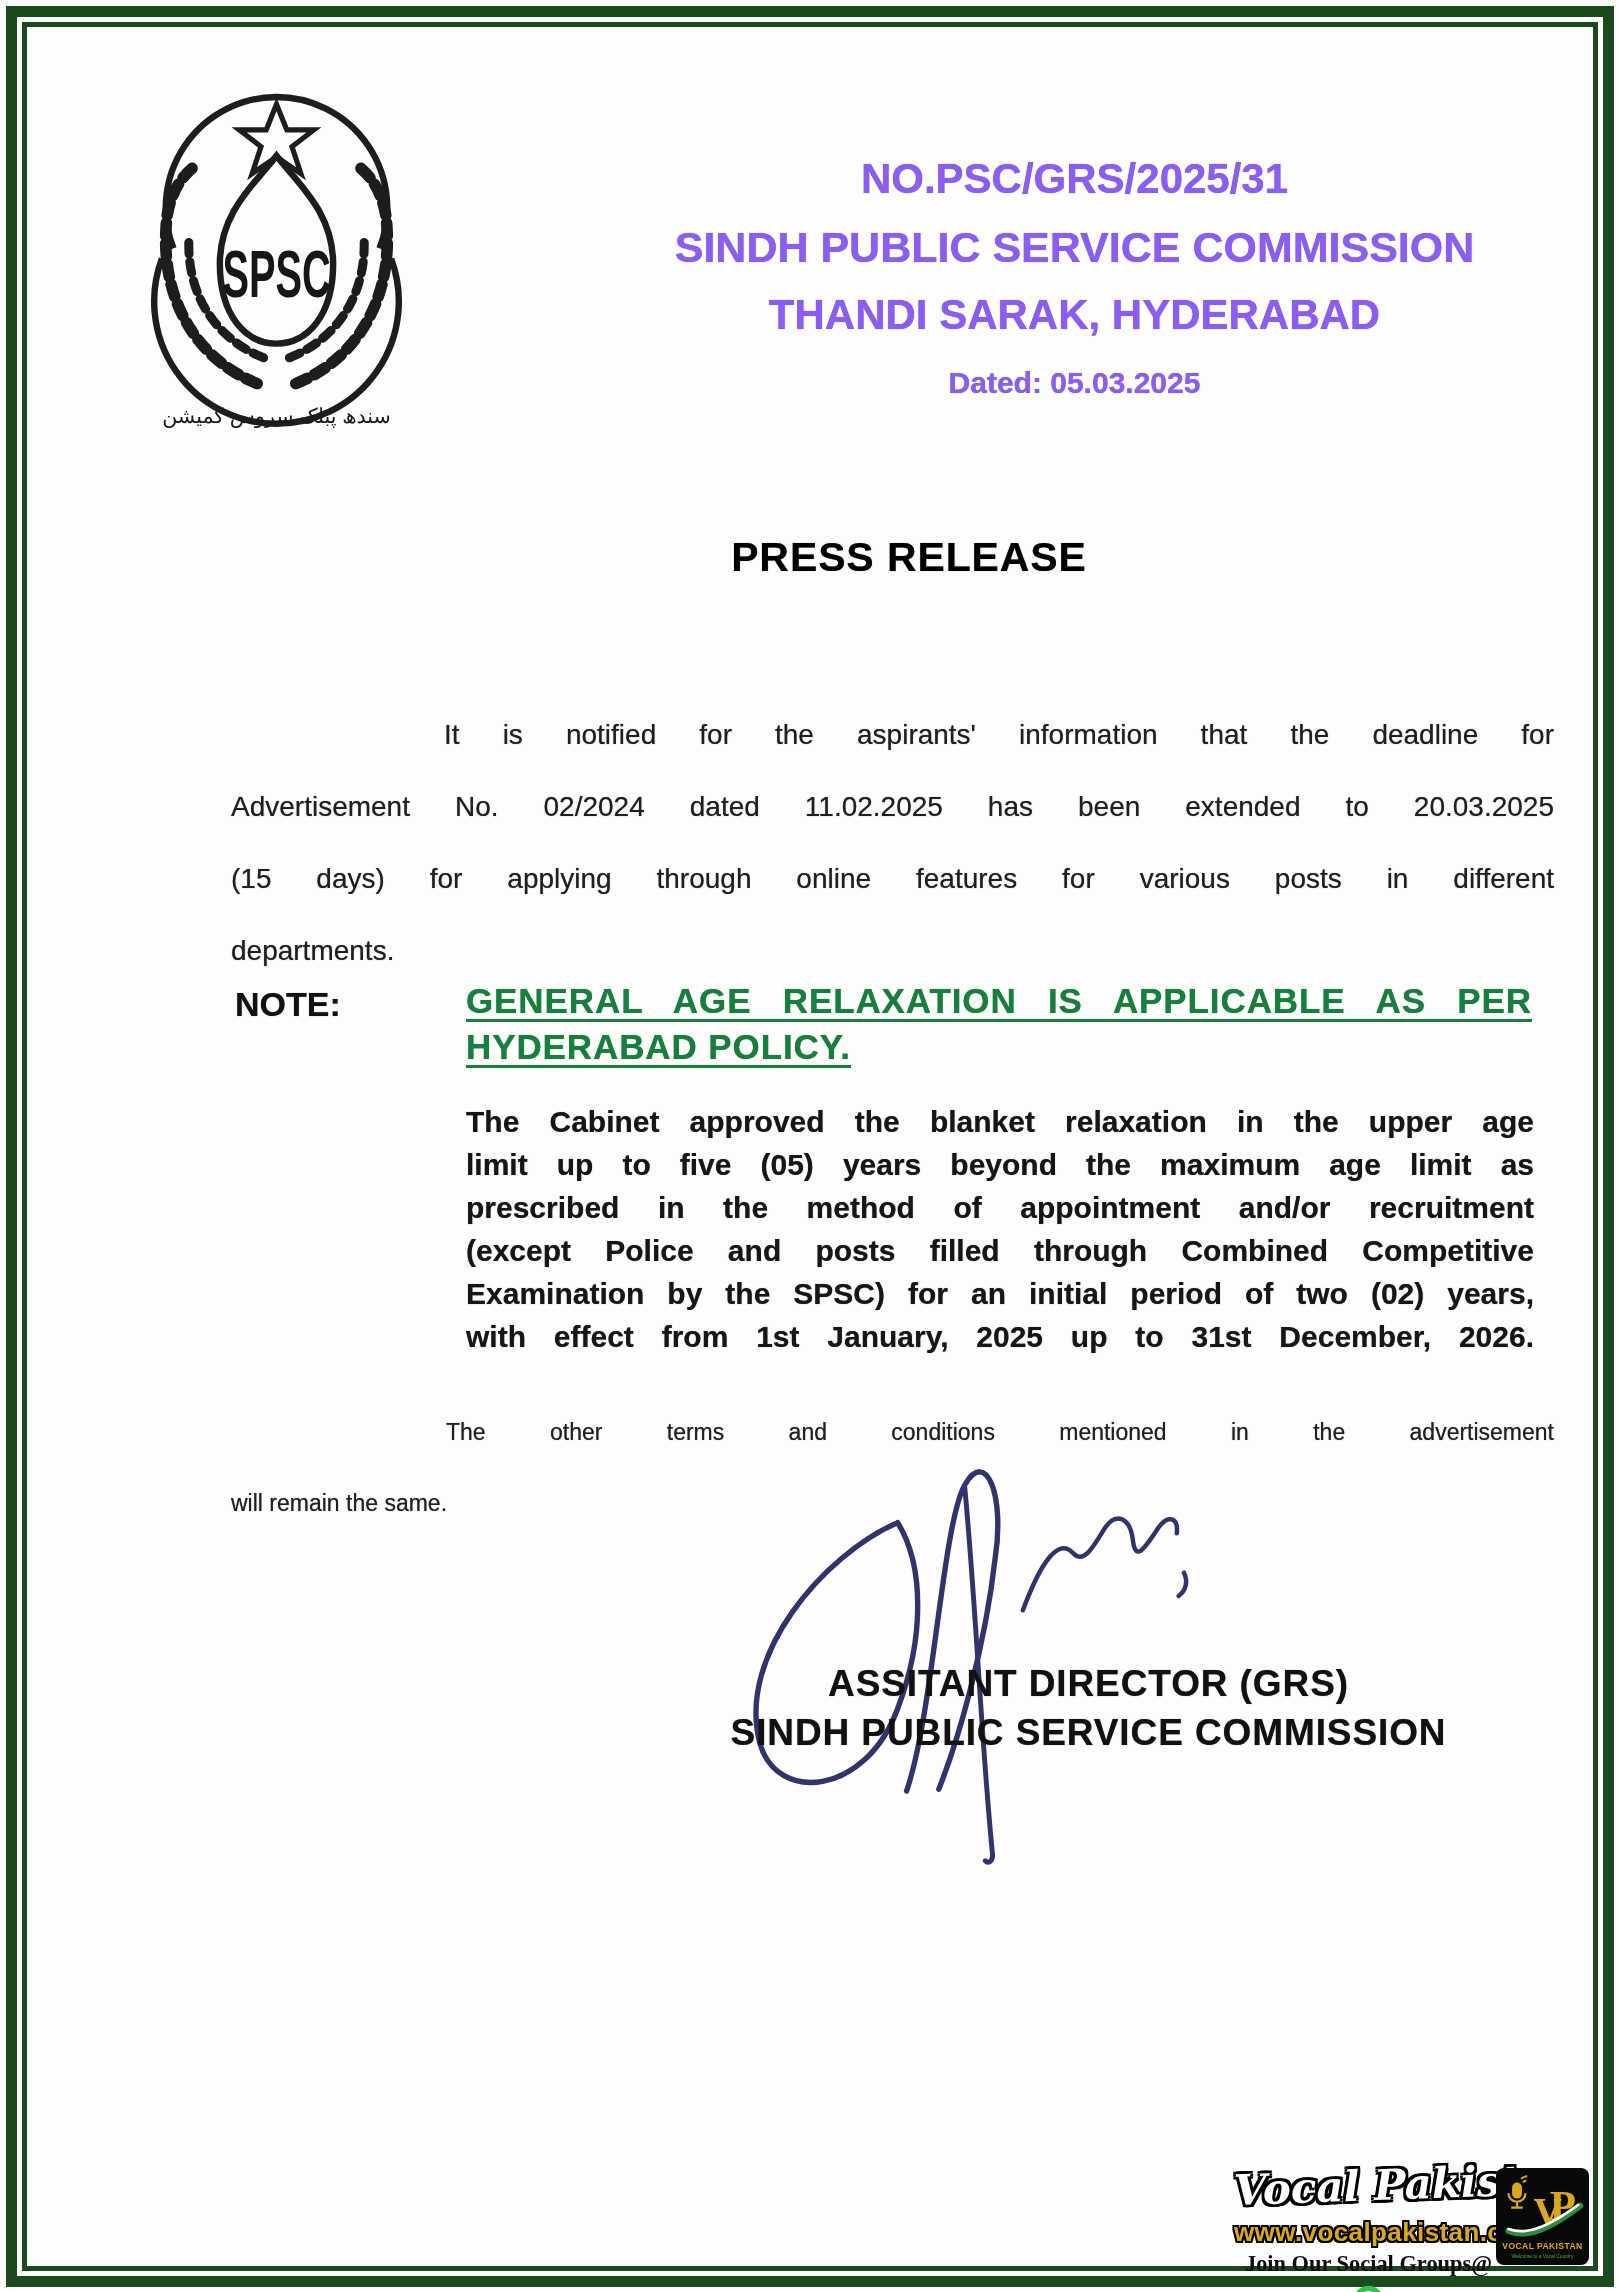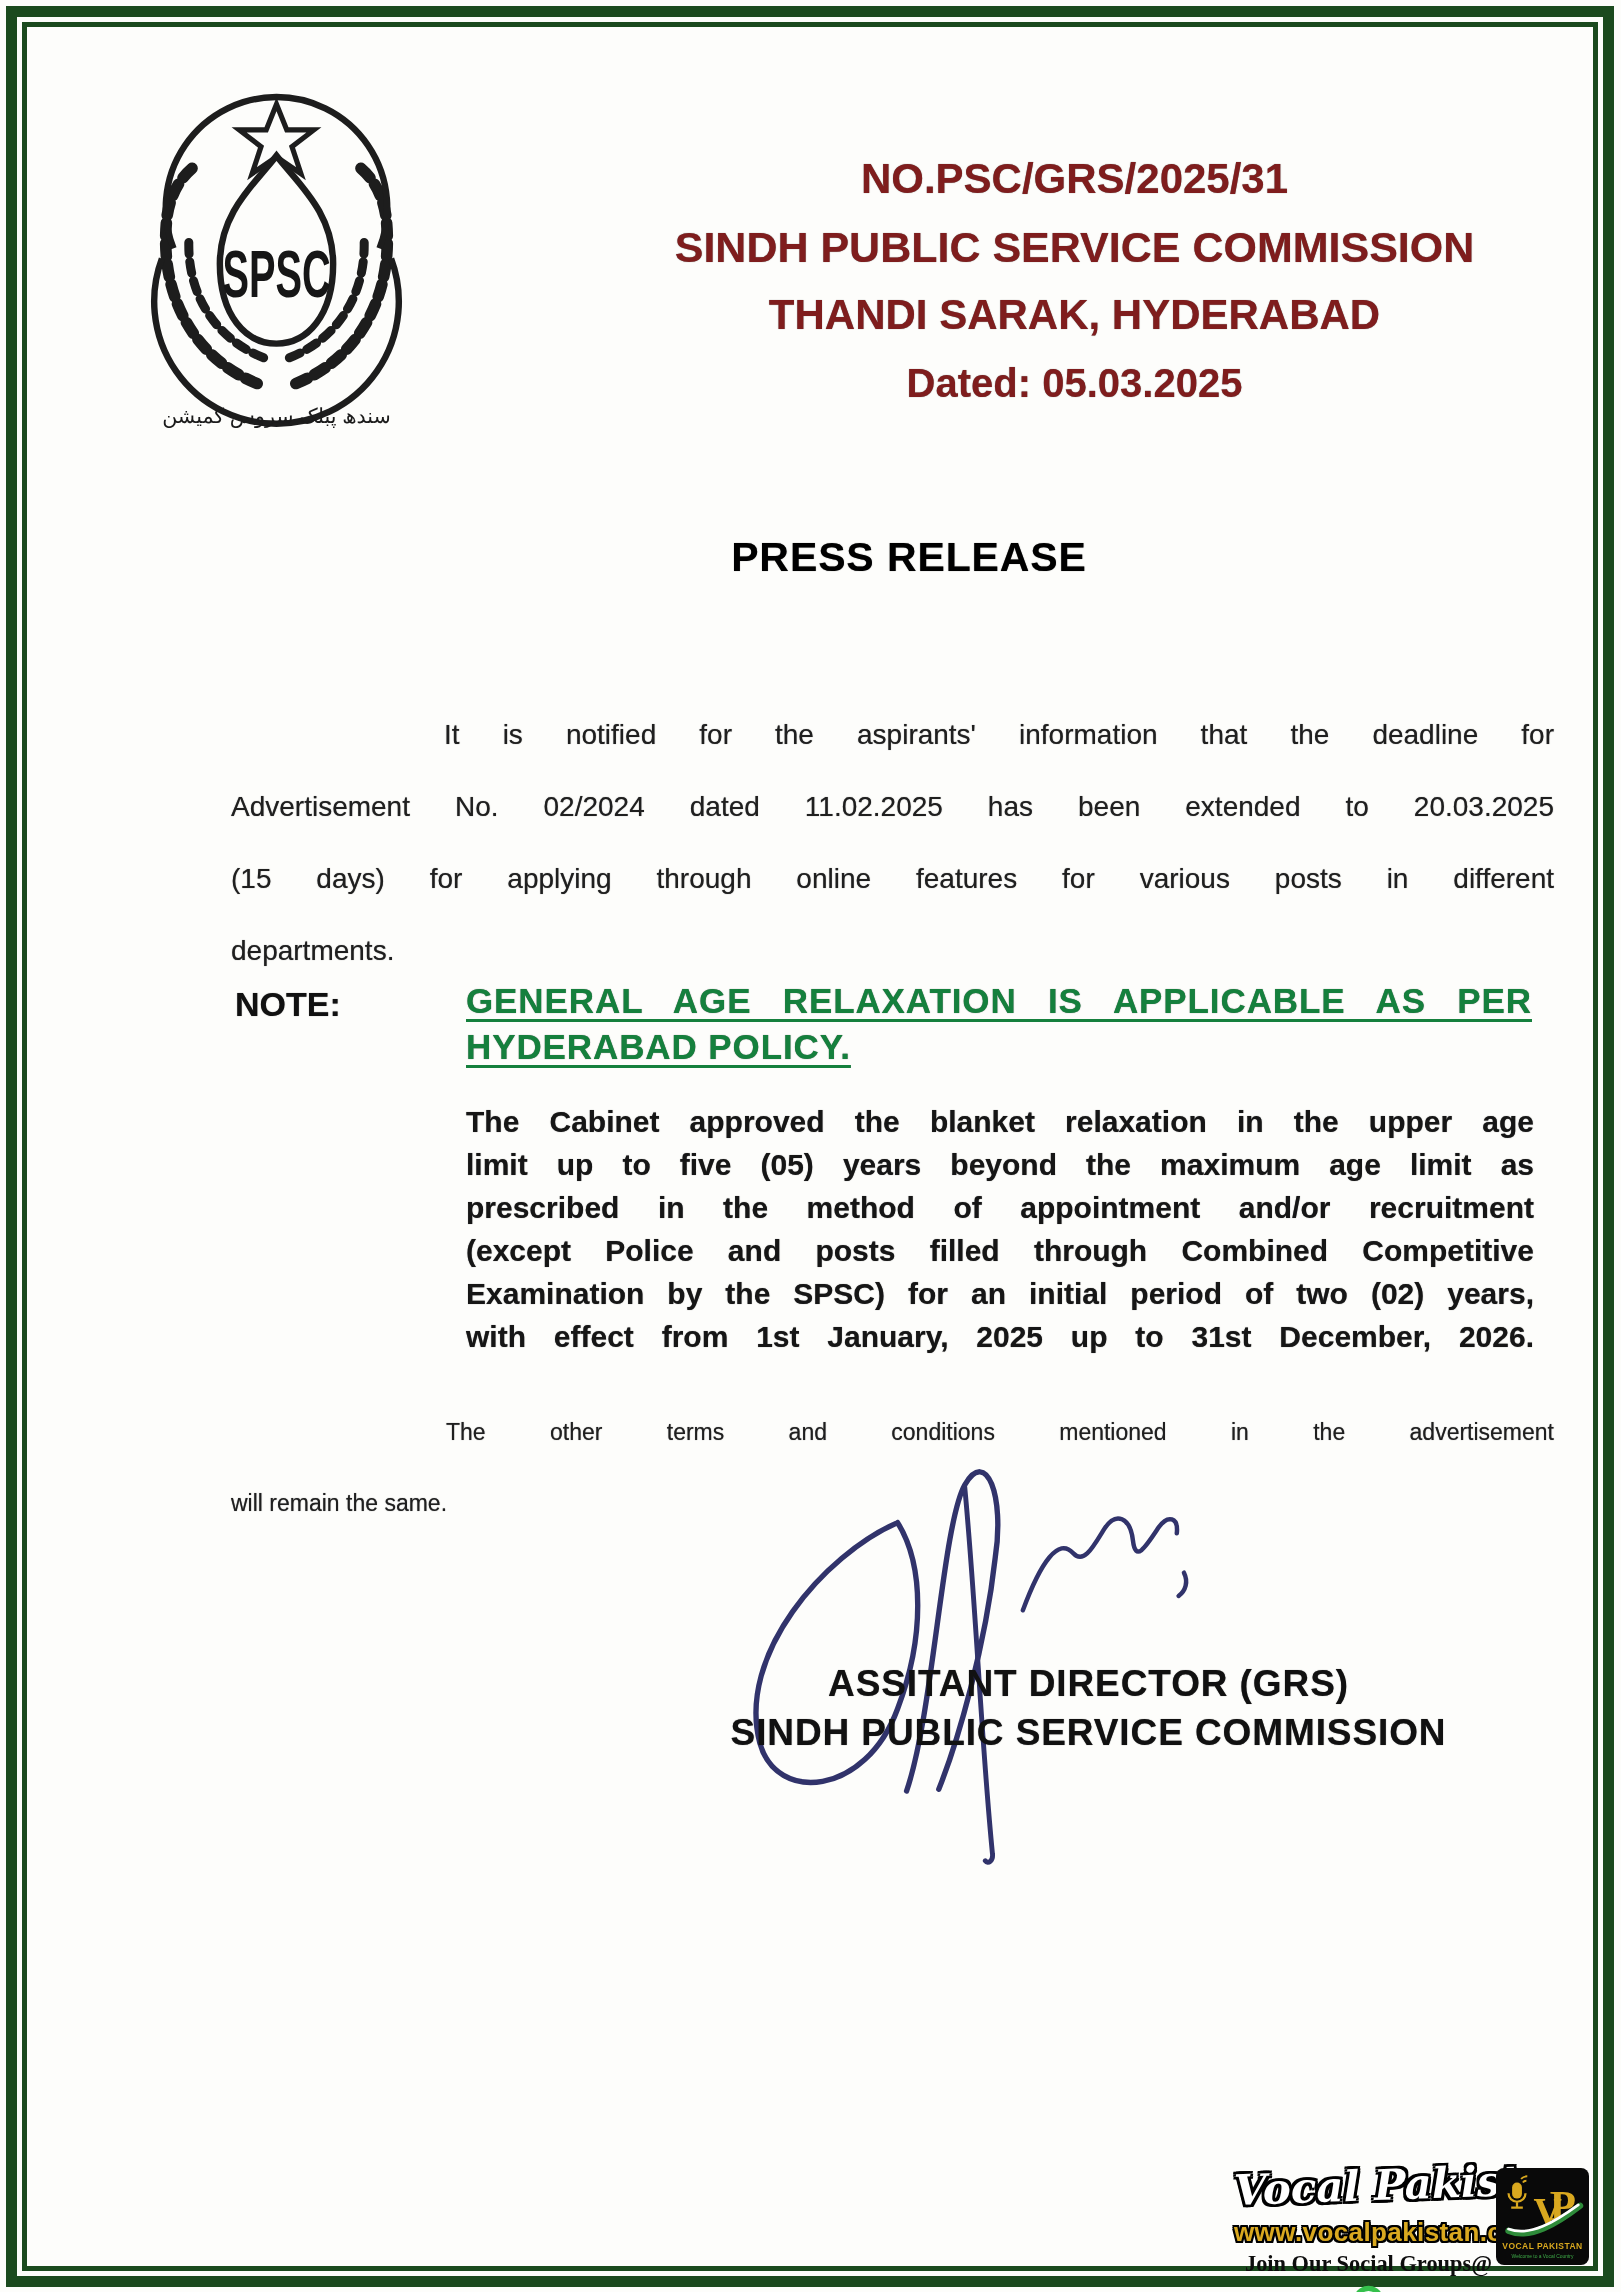--- a/index.html
+++ b/index.html
@@ -12,21 +12,21 @@
   body{width:1621px;height:2293px;background:#ffffff;overflow:hidden;
        font-family:"Liberation Sans",sans-serif;}
   .page{position:absolute;inset:0;background:#fdfdfb;}
   
   .frame-outer{position:absolute;top:6.3px;left:6.3px;right:7.2px;bottom:5.4px;border:11.6px solid var(--green);}
   .frame-inner{position:absolute;top:22.4px;left:22.4px;right:23px;bottom:21.5px;border:5.4px solid var(--green);}
   .soft{text-shadow:0 0 0.9px rgba(20,20,20,.65);}
   
   .logo{position:absolute;left:122px;top:90px;width:309px;height:394px;filter:blur(0.4px);}
   .header-block{position:absolute;left:573px;top:145px;width:1003px;text-align:center;
-                color:#7f1d1d;font-weight:700;}
+                color:#8b5cf6;font-weight:700;}
   .header-line{font-size:42px;line-height:68px;white-space:nowrap;}
   .press-title{position:absolute;left:627px;top:534px;width:564px;text-align:center;
                font-size:41px;font-weight:700;letter-spacing:0.9px;color:#000000;}
   
   .para{position:absolute;color:var(--ink);}
   .para div{width:100%;}
   .para-intro{left:231px;top:699px;width:1323px;font-size:28px;line-height:72px;}
   .para-intro div{text-align:justify;text-align-last:justify;}
   .para-intro div:first-child{text-indent:213px;}
   .para-intro div:last-child{text-align-last:left;}
@@ -83,21 +83,21 @@
       <path d="M31,128 A95,95 0 1 0 209,128 M200,120 A86,86 0 1 0 40,120" stroke-width="5"></path>
     </g>
     <text x="120" y="158" font-size="52" font-weight="700" fill="#161616" text-anchor="middle" textLength="84" lengthAdjust="spacingAndGlyphs">SPSC</text>
     <text x="120" y="256" font-size="16" fill="#1b1b1b" text-anchor="middle" direction="rtl">سندھ پبلک سروس کمیشن</text>
   </svg>
 
   <div class="header-block soft">
     <div class="header-line">NO.PSC/GRS/2025/31</div>
     <div class="header-line" style="font-size:43px">SINDH PUBLIC SERVICE COMMISSION</div>
     <div class="header-line">THANDI SARAK, HYDERABAD</div>
-    <div class="header-line" style="font-size:40px">Dated: 05.03.2025</div>
+    <div class="header-line" style="font-size:30px">Dated: 05.03.2025</div>
   </div>
 
   <div class="press-title soft">PRESS RELEASE</div>
 
   <div class="para para-intro soft">
       <div>It is notified for the aspirants' information that the deadline for</div>
       <div>Advertisement No. 02/2024 dated 11.02.2025 has been extended to 20.03.2025</div>
       <div>(15 days) for applying through online features for various posts in different</div>
       <div>departments.</div>
     </div>

